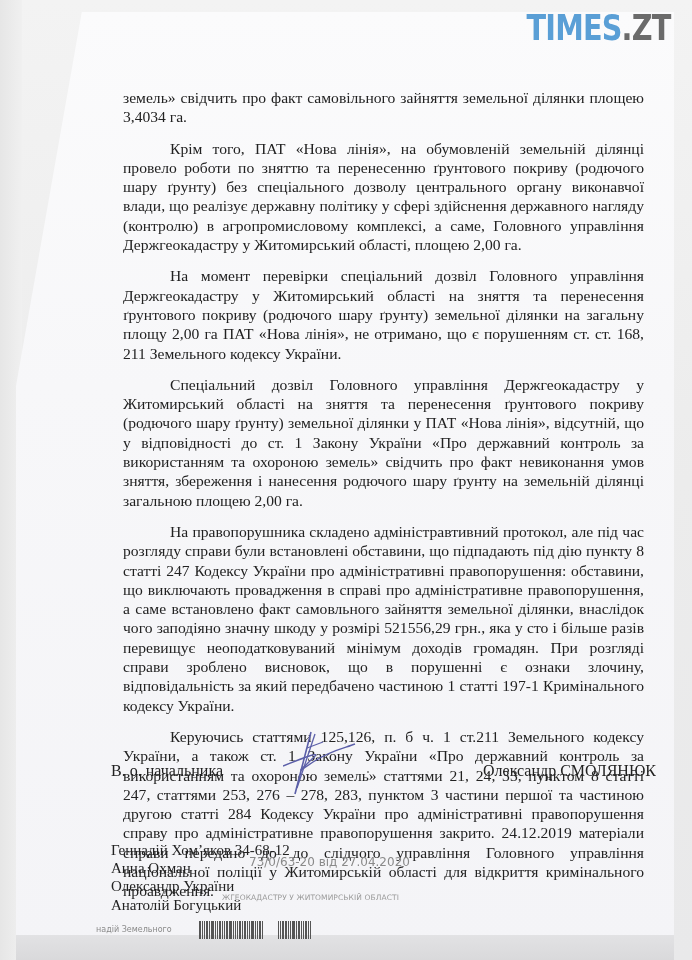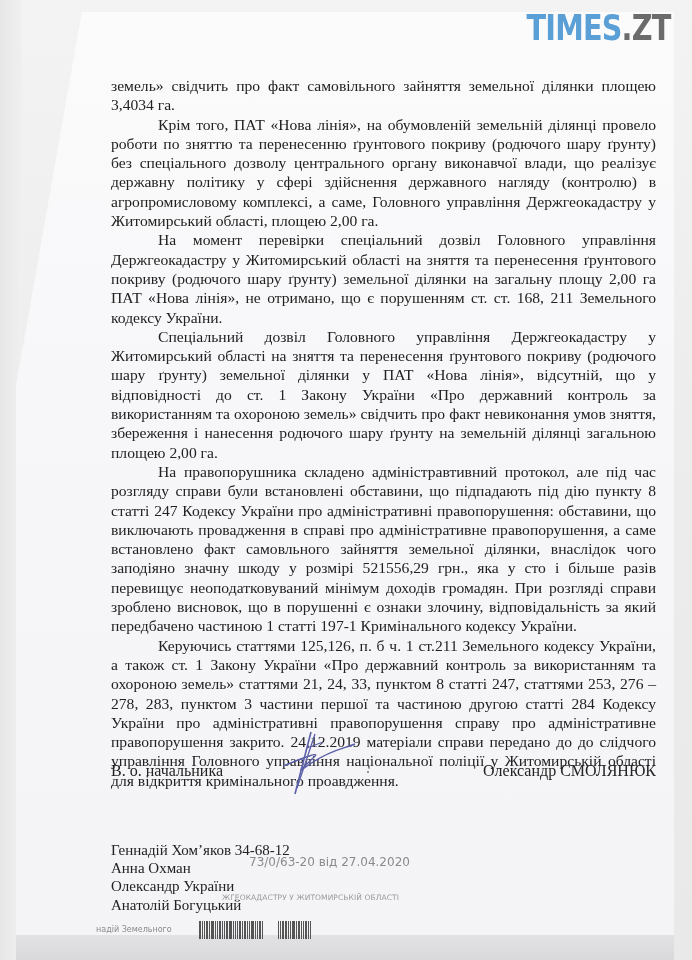--- a/index.html
+++ b/index.html
@@ -29,21 +29,21 @@
       font-size: 35px; letter-spacing: -1px; transform: scaleX(0.82); transform-origin: right top;
       line-height: 44px;
     }
     .logo .times { color: #5a9fd6; }
     .logo .dot { color: #6b6b6b; }
     .logo .zt { color: #6b6b6b; }
     .body-text {
       position: absolute; left: 111px; top: 76px; width: 545px;
       font-size: 15.6px; line-height: 19.3px; text-align: justify;
     }
-    .body-text p { margin: 0; text-indent: 47px; }
+    .body-text p { margin: 12px; text-indent: 47px; }
     .body-text p.first { text-indent: 0; }
     .signature-row {
       position: absolute; left: 111px; top: 762px; width: 545px; height: 24px;
       font-size: 16px;
     }
     .sig-role { position: absolute; left: 0; top: 0; }
     .sig-name { position: absolute; right: 0; top: 0; }
     .sig-mark { position: absolute; left: 283px; top: 728px; width: 100px; height: 70px; }
     .contacts {
       position: absolute; left: 111px; top: 841px; font-size: 15px; line-height: 18.2px;

